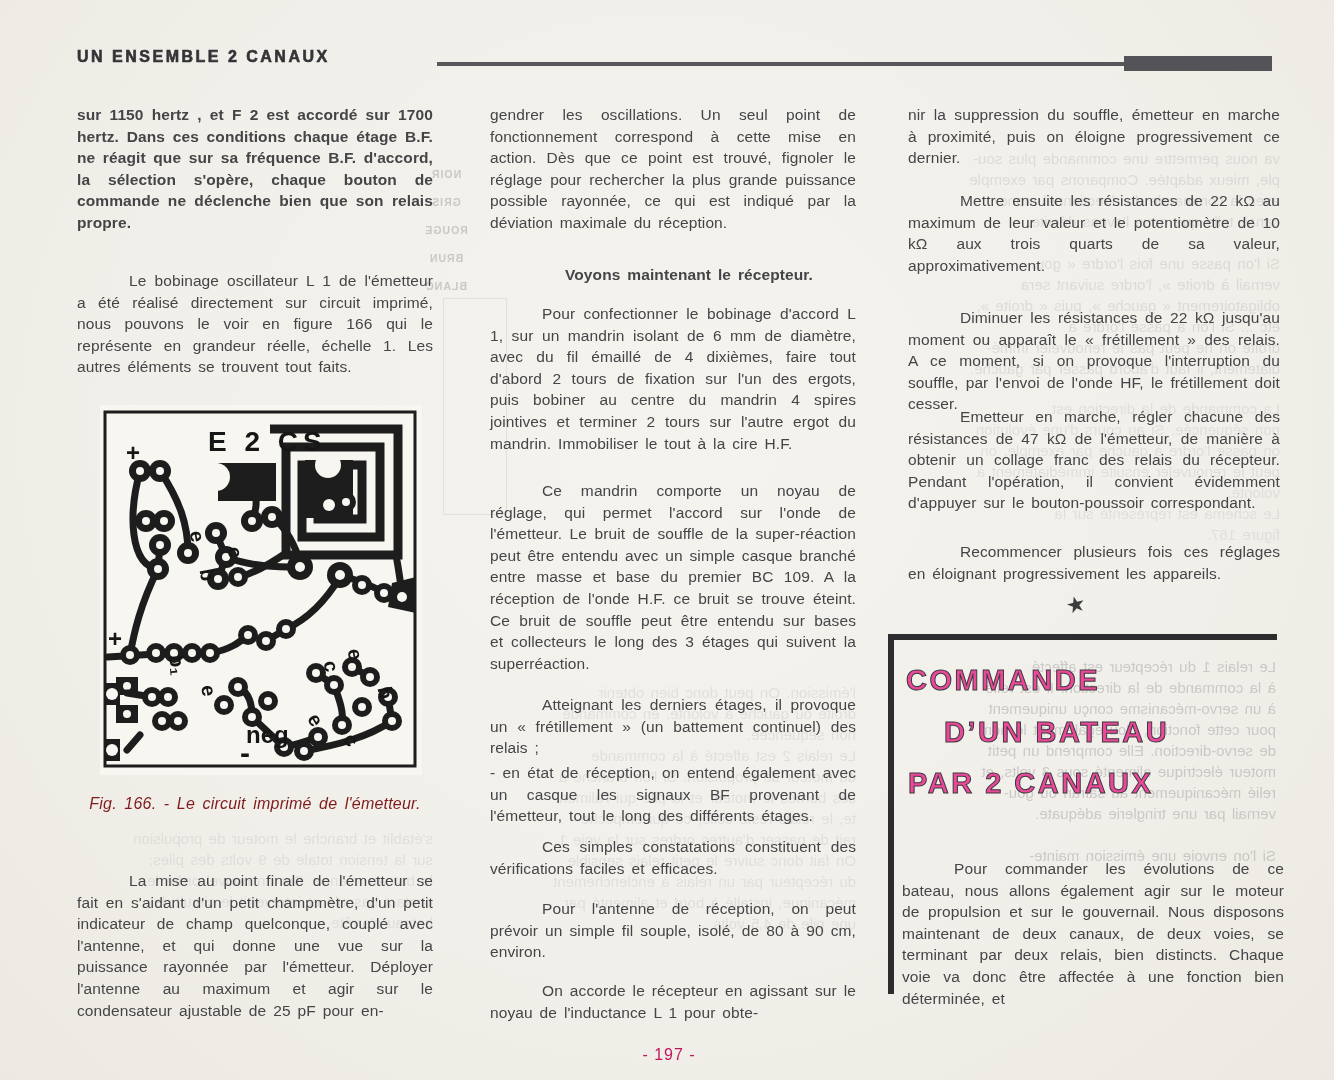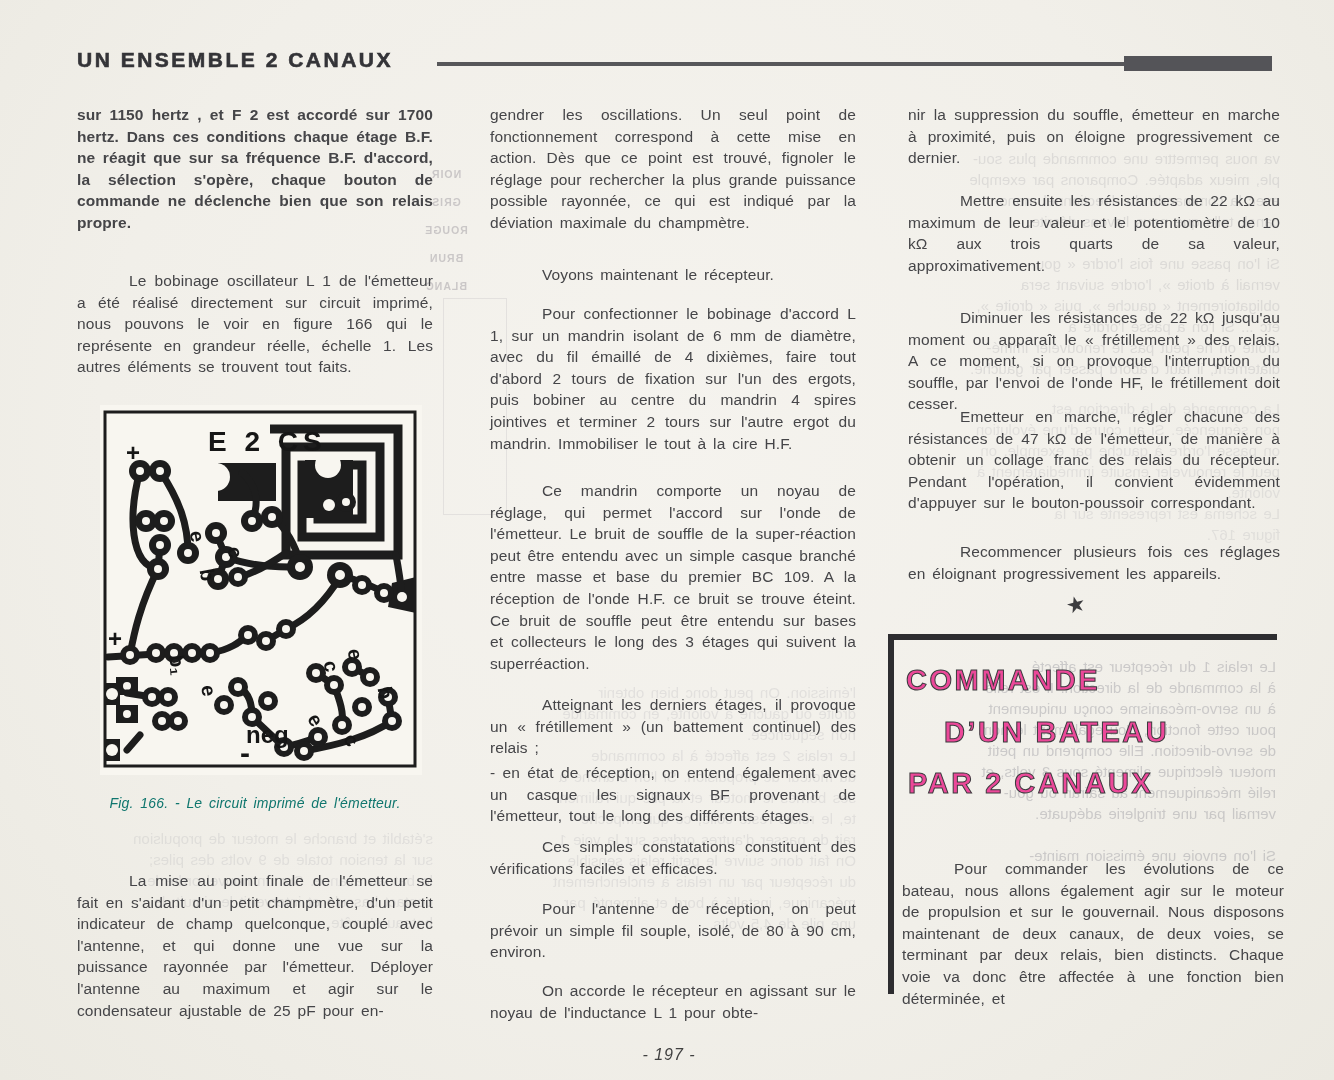--- a/index.html
+++ b/index.html
@@ -5,37 +5,37 @@
   html,body{margin:0;padding:0;}
   body{
     width:1334px;height:1080px;position:relative;overflow:hidden;
     background:radial-gradient(ellipse at 50% 40%, #f5f3ee 0%, #f1efe9 60%, #eBe9e1 100%);
     font-family:"Liberation Sans", sans-serif;
     color:#47474a;
   }
   .abs{position:absolute;}
   
   .hdr-title{
-    font-size:21px;font-weight:800;letter-spacing:2.5px;color:#343438;
+    font-size:16px;font-weight:800;letter-spacing:2.5px;color:#343438;
     -webkit-text-stroke:0.6px #343438;white-space:nowrap;
   }
   .hdr-rule{background:#57575a;}
   .hdr-bar{background:#545458;}
   
   .para{
     font-size:15.5px;line-height:21.6px;text-align:justify;
     word-spacing:0.16em;letter-spacing:0.1px;color:#454548;
   }
   .ind{text-indent:52px;}
   .caption{
-    font-size:14px;font-style:italic;color:#0f766e;text-align:center;
+    font-size:16px;font-style:italic;color:#7f1d1d;text-align:center;
     word-spacing:0.18em;letter-spacing:0.2px;
   }
   .pageno{left:4px;right:0;top:1046px;text-align:center;font-size:16px;
-    letter-spacing:1px;color:#404040;font-style:italic;}
+    letter-spacing:1px;color:#be185d;}
   
   .figure-box{background:#f8f6f0;}
   .figure-box svg{display:block;}
   svg text{font-family:"Liberation Sans", sans-serif;fill:#161616;}
   
   .box-border-top,.box-border-left{background:#2d2d30;}
   .box-title{
     font-size:29px;font-weight:900;letter-spacing:2.5px;color:#ec4899;
     -webkit-text-stroke:1px #3a3a3d;white-space:nowrap;
   }
@@ -240,22 +240,22 @@
     <text x="210" y="320" font-size="20" font-weight="600" transform="rotate(60 214 314)">e</text>
     <text x="246" y="340" font-size="20" font-weight="600" transform="rotate(60 250 334)">c</text>
     <text x="146" y="338" font-size="24" font-weight="600">neg</text>
     <text x="140" y="358" font-size="30" font-weight="700">-</text>
   </svg>
 </div>
 
 <div class="abs caption" style="left:70px;top:795px;width:370px;">Fig. 166. - Le circuit imprimé de l'émetteur.</div>
 <div class="abs para ind" style="left:77px;top:870px;width:356px;">La mise au point finale de l'émetteur se fait en s'aidant d'un petit champmètre, d'un petit indicateur de champ quelconque, couplé avec l'antenne, et qui donne une vue sur la puissance rayonnée par l'émetteur. Déployer l'antenne au maximum et agir sur le condensateur ajustable de 25 pF pour en-</div>
 
-<div class="abs para" style="left:490px;top:104px;width:366px;">gendrer les oscillations. Un seul point de fonctionnement correspond à cette mise en action. Dès que ce point est trouvé, fignoler le réglage pour rechercher la plus grande puissance possible rayonnée, ce qui est indiqué par la déviation maximale du champmètre.</div>
-<div class="abs para ind" style="left:490px;top:264px;width:366px;">Voyons maintenant le récepteur.</div>
+<div class="abs para" style="left:490px;top:104px;width:366px;">gendrer les oscillations. Un seul point de fonctionnement correspond à cette mise en action. Dès que ce point est trouvé, fignoler le réglage pour rechercher la plus grande puissance possible rayonnée, ce qui est indiqué par la déviation maximale du réception.</div>
+<div class="abs para ind" style="left:513px;top:264px;width:366px;font-weight:bold;">Voyons maintenant le récepteur.</div>
 <div class="abs para ind" style="left:490px;top:303px;width:366px;">Pour confectionner le bobinage d'accord L 1, sur un mandrin isolant de 6 mm de diamètre, avec du fil émaillé de 4 dixièmes, faire tout d'abord 2 tours de fixation sur l'un des ergots, puis bobiner au centre du mandrin 4 spires jointives et terminer 2 tours sur l'autre ergot du mandrin. Immobiliser le tout à la cire H.F.</div>
 <div class="abs para ind" style="left:490px;top:480px;width:366px;">Ce mandrin comporte un noyau de réglage, qui permet l'accord sur l'onde de l'émetteur. Le bruit de souffle de la super-réaction peut être entendu avec un simple casque branché entre masse et base du premier BC 109. A la réception de l'onde H.F. ce bruit se trouve éteint. Ce bruit de souffle peut être entendu sur bases et collecteurs le long des 3 étages qui suivent la superréaction.</div>
 <div class="abs para ind" style="left:490px;top:694px;width:366px;">Atteignant les derniers étages, il provoque un « frétillement » (un battement continuel) des relais ;</div>
 <div class="abs para" style="left:490px;top:762px;width:366px;">- en état de réception, on entend également avec un casque les signaux BF provenant de l'émetteur, tout le long des différents étages.</div>
 <div class="abs para ind" style="left:490px;top:836px;width:366px;">Ces simples constatations constituent des vérifications faciles et efficaces.</div>
 <div class="abs para ind" style="left:490px;top:890px;width:366px;margin-top:8px;">Pour l'antenne de réception, on peut prévoir un simple fil souple, isolé, de 80 à 90 cm, environ.</div>
 <div class="abs para ind" style="left:490px;top:980px;width:366px;">On accorde le récepteur en agissant sur le noyau de l'inductance L 1 pour obte-</div>
 
 <div class="abs para" style="left:908px;top:104px;width:372px;">nir la suppression du souffle, émetteur en marche à proximité, puis on éloigne progressivement ce dernier.</div>
 <div class="abs para ind" style="left:908px;top:190px;width:372px;">Mettre ensuite les résistances de 22 kΩ au maximum de leur valeur et le potentiomètre de 10 kΩ aux trois quarts de sa valeur, approximativement.</div>

